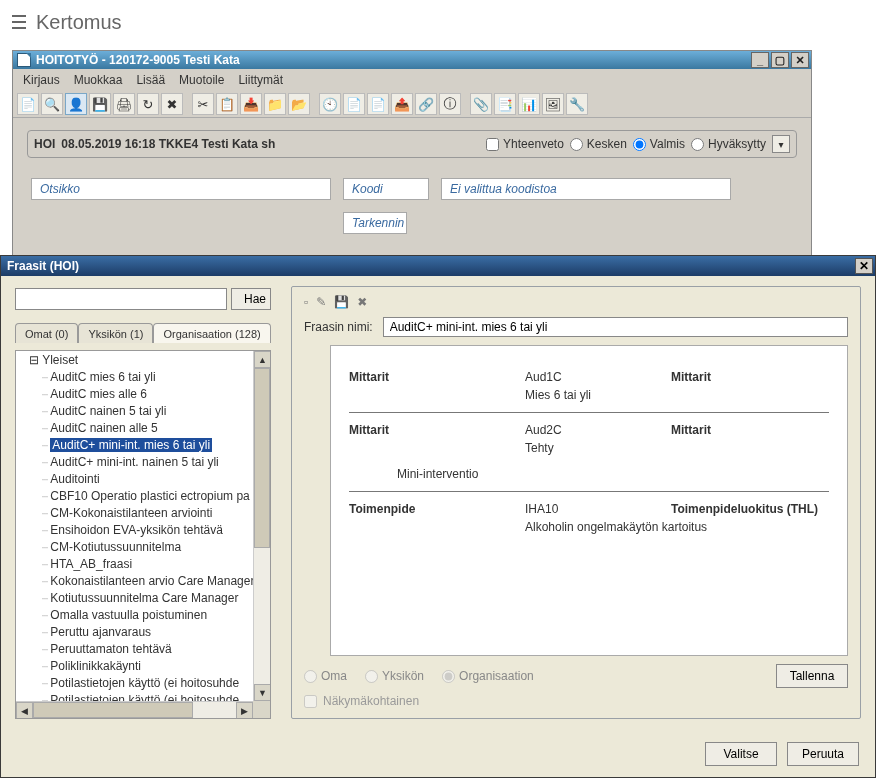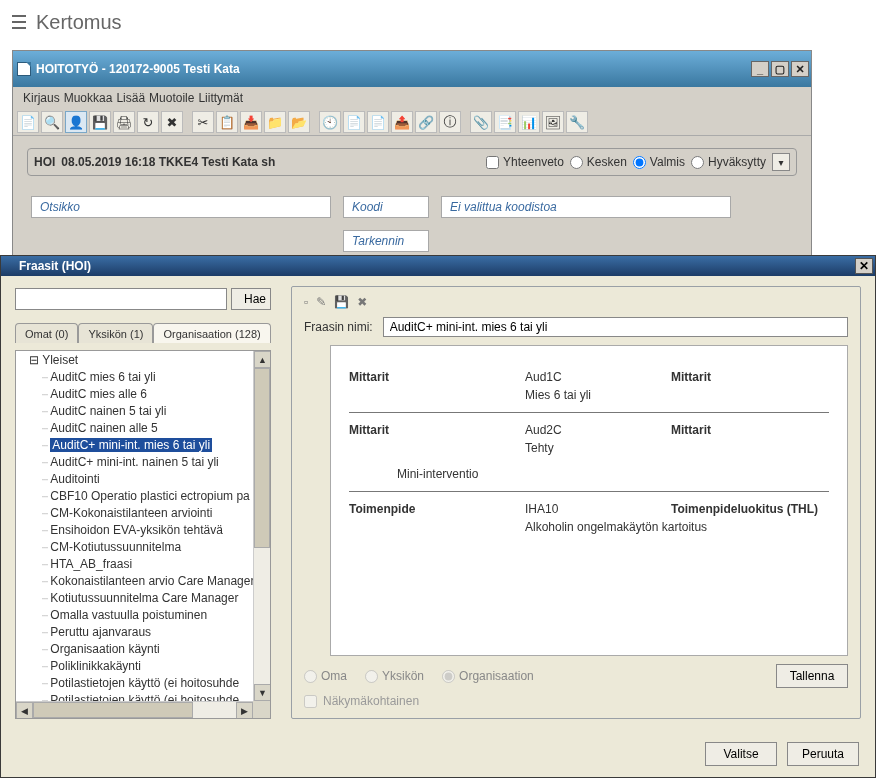--- a/index.html
+++ b/index.html
@@ -7,32 +7,32 @@
 
   
   .app-bar { display: flex; align-items: center; height: 44px; padding: 0 8px; }
   .app-bar .ham { width: 22px; display: inline-flex; flex-direction: column; gap: 4px; padding: 4px; }
   .app-bar .ham span { height: 2px; background: #666; }
   .app-bar h1 { font-size: 20px; font-weight: 400; color: #666; margin-left: 6px; }
 
   
   .mdi { position: absolute; left: 12px; top: 50px; width: 800px; border: 1px solid #888;
          background: #d4d0c8; }
-  .mdi .titlebar { background: linear-gradient(#6caed9, #3a78a0); height: 36px; display: flex;
+  .mdi .titlebar { background: linear-gradient(#6caed9, #3a78a0); height: 18px; display: flex;
                    align-items: center; color: #fff; font-weight: 600; padding-left: 4px; justify-content: space-between; }
   .mdi .titlebar .doc-ico { width: 14px; height: 14px; background: #fff; margin-right: 5px;
                             border: 1px solid #2c5a7a; position: relative; }
   .mdi .titlebar .doc-ico:after { content:""; position:absolute; right:-1px; top:-1px;
         border-top:5px solid #3a78a0; border-left:5px solid transparent; }
   .mdi .titlebar .win-btns { margin-left: auto; display: flex; gap: 2px; padding-right: 2px; }
   .mdi .titlebar .win-btns button { width: 18px; height: 16px; background: #d4d0c8;
          border: 1px solid #666; font-size: 11px; line-height: 10px; font-weight: bold;
          color:#222; display:flex; align-items:center; justify-content:center; }
 
-  .menubar { display: flex; gap: 4px; padding: 4px 10px; background:#d4d0c8; }
+  .menubar { display: flex; gap: 14px; padding: 4px 10px; background:#d4d0c8; }
 
   .toolbar { display:flex; gap:2px; padding:2px 4px; background:#d4d0c8;
              border-bottom:1px solid #aaa; }
   .toolbar .tbtn { width:22px; height:22px; border:1px solid #bbb; background:#efede5;
                    display:flex; align-items:center; justify-content:center; font-size:13px; }
   .toolbar .tbtn.sel { border:1px solid #7aa7c7; background:#dbe8f3; }
   .toolbar .sep { width:5px; }
 
   .entrybar-wrap { padding:12px 14px 6px; background:#d4d0c8; }
   .entrybar { border:1px solid #999; border-radius:4px; background:#d4d0c8;
@@ -43,28 +43,28 @@
   .entrybar label { display:flex; align-items:center; gap:4px; }
   .entrybar .chev { width:18px; height:18px; border:1px solid #888; background:#efede5;
                     display:flex; align-items:center; justify-content:center; font-size:10px;}
 
   .formstrip { padding:14px 18px 24px; background:#d4d0c8; display:flex; gap:12px; flex-wrap:wrap; }
   .field { background:#fff; border:1px solid #a8a8a8; padding:3px 8px; font-style:italic;
            color:#3a6aa0; height:22px; }
   .field.otsikko { width:300px; }
   .field.koodi { width:86px; }
   .field.koodistoa { width:290px; }
-  .field.tarkennin { width:86px; }
+  .field.tarkennin { width:64px; }
   .formrow2 { width:100%; display:flex; gap:12px; margin-left:312px; }
 
   
   .dlg { position:absolute; left:0; top:255px; width:876px; height:523px;
          border:1px solid #3a3a3a; background:#ece9d8; }
   .dlg .titlebar2 { height:20px; background:linear-gradient(#3a6ea5,#1c3c66);
-         color:#fff; font-weight:700; padding-left:18px; display:flex; align-items:center; }
+         color:#fff; font-weight:700; padding-left:6px; display:flex; align-items:center; }
   .dlg .titlebar2 .close { margin-left:auto; width:18px; height:16px; background:#d4d0c8;
         border:1px solid #555; margin-right:2px; display:flex; align-items:center;
         justify-content:center; font-weight:700; color:#000; }
 
   .dlg-body { display:grid; grid-template-columns:280px 1fr; position:absolute;
               top:20px; bottom:48px; left:0; right:0; }
   .left-pane { padding:12px 10px 10px 14px; display:flex; flex-direction:column; }
   .search-row { display:flex; gap:4px; }
   .search-row input { flex:1; height:22px; border:1px solid #888; background:#fff; padding:0 4px; }
   .search-row button { width:40px; height:22px; border:1px solid #888; background:#efede5; }
@@ -249,21 +249,21 @@
                   <li class="node"><span>Auditointi</span></li>
                   <li class="node"><span>CBF10 Operatio plastici ectropium pa</span></li>
                   <li class="node"><span>CM-Kokonaistilanteen arviointi</span></li>
                   <li class="node"><span>Ensihoidon EVA-yksikön tehtävä</span></li>
                   <li class="node"><span>CM-Kotiutussuunnitelma</span></li>
                   <li class="node"><span>HTA_AB_fraasi</span></li>
                   <li class="node"><span>Kokonaistilanteen arvio Care Manager</span></li>
                   <li class="node"><span>Kotiutussuunnitelma Care Manager</span></li>
                   <li class="node"><span>Omalla vastuulla poistuminen</span></li>
                   <li class="node"><span>Peruttu ajanvaraus</span></li>
-                  <li class="node"><span>Organisaation käynti</span></li>
+                  <li class="node"><span>Peruuttamaton tehtävä</span></li>
                   <li class="node"><span>Poliklinikkakäynti</span></li>
                   <li class="node"><span>Potilastietojen käyttö (ei hoitosuhde</span></li>
                   <li class="node"><span>Potilastietojen käyttö (ei hoitosuhde</span></li>
                 </ul>
             </li>
           </ul>
         </div>
         <div class="scroll-v">
           <div class="btn up">▲</div>
           <div class="thumb"></div>

